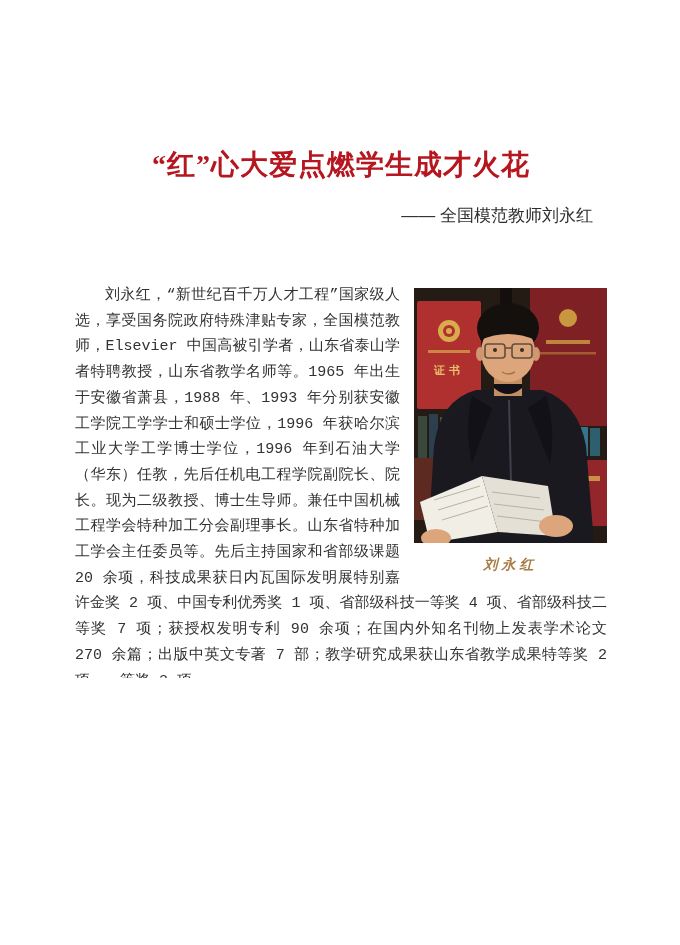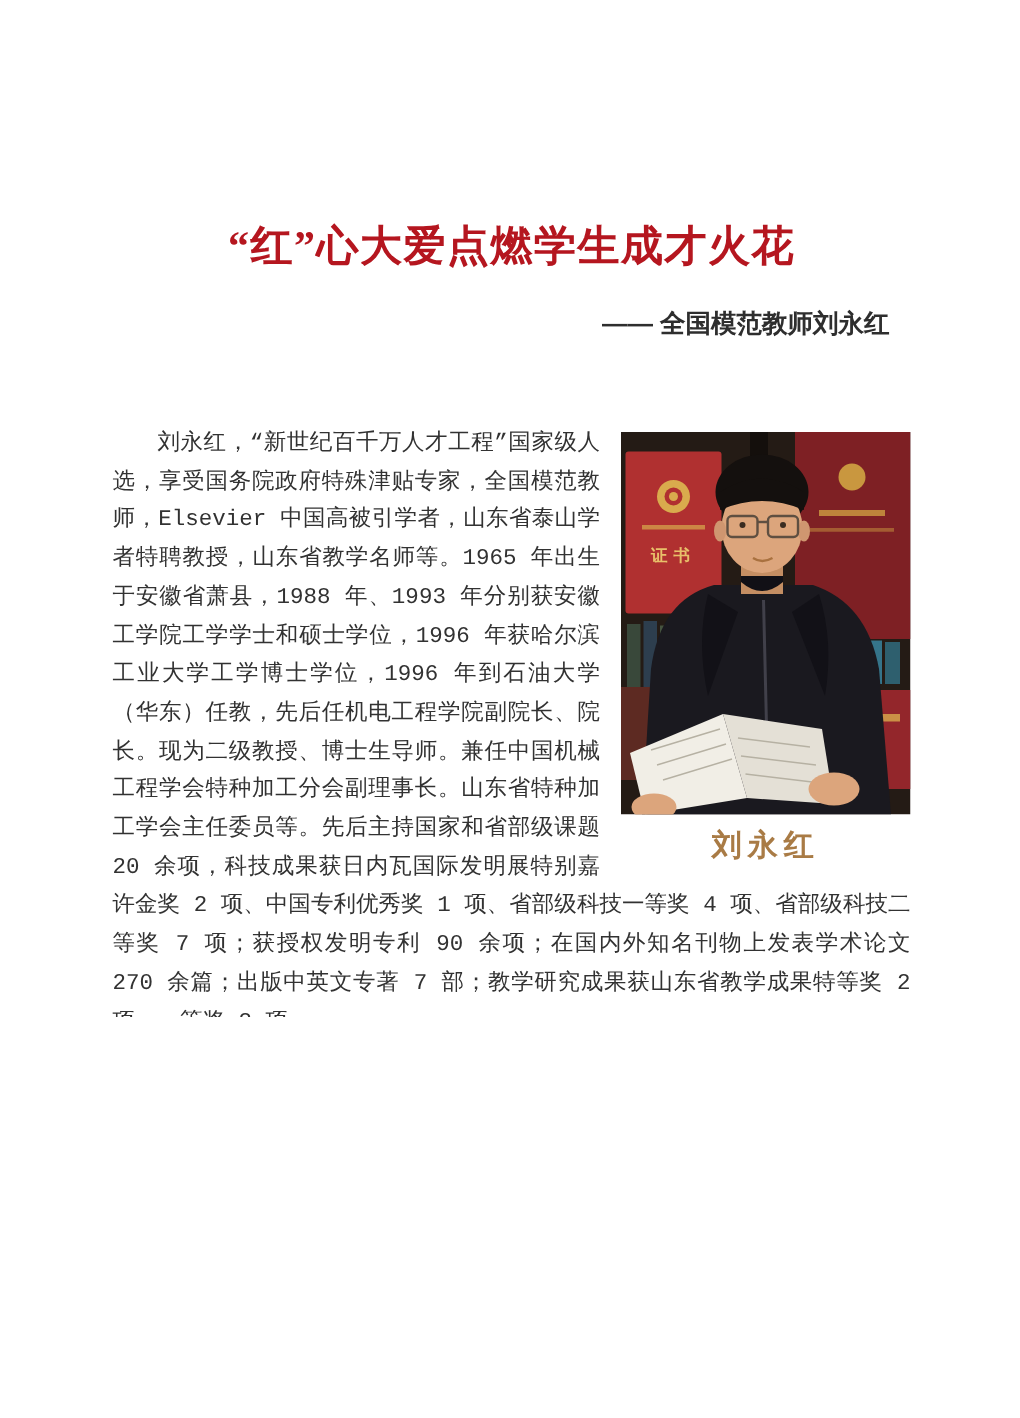--- a/index.html
+++ b/index.html
@@ -20,21 +20,21 @@
     line-height:34px;
     font-weight:bold;
     letter-spacing:1px;
     color:#b5161f;
   }
   .subtitle{
     margin-top:22px;
     text-align:right;
     padding-right:14px;
     font-family:"Liberation Sans","DejaVu Sans",sans-serif;
-    font-weight:bold;
+    font-weight:normal;
     font-size:17px;
     color:#2e2e2e;
   }
   .content{
     margin-top:56px;
     font-size:15px;
     line-height:25.7px;
     text-align:justify;
   }
   .content p{margin:0;text-indent:2em;font-family:Liberation Mono, monospace;}
@@ -43,24 +43,25 @@
     width:193px;
     margin:5px 0 4px 14px;
   }
   .portrait-photo{
     display:block;
     width:193px;height:255px;
   }
   .photo-caption{
     margin-top:9px;
     text-align:center;
-    font-size:20px;
+    font-size:14px;
     letter-spacing:4px;
     color:#a97b45;
     font-weight:bold;
+    font-style:italic;
   }
   .section-heading{
     clear:both;
     margin:15px 0 13px 0;
     text-align:center;
     font-size:16px;
     font-weight:bold;
     letter-spacing:2.5px;
     color:#ad7c42;
   }

